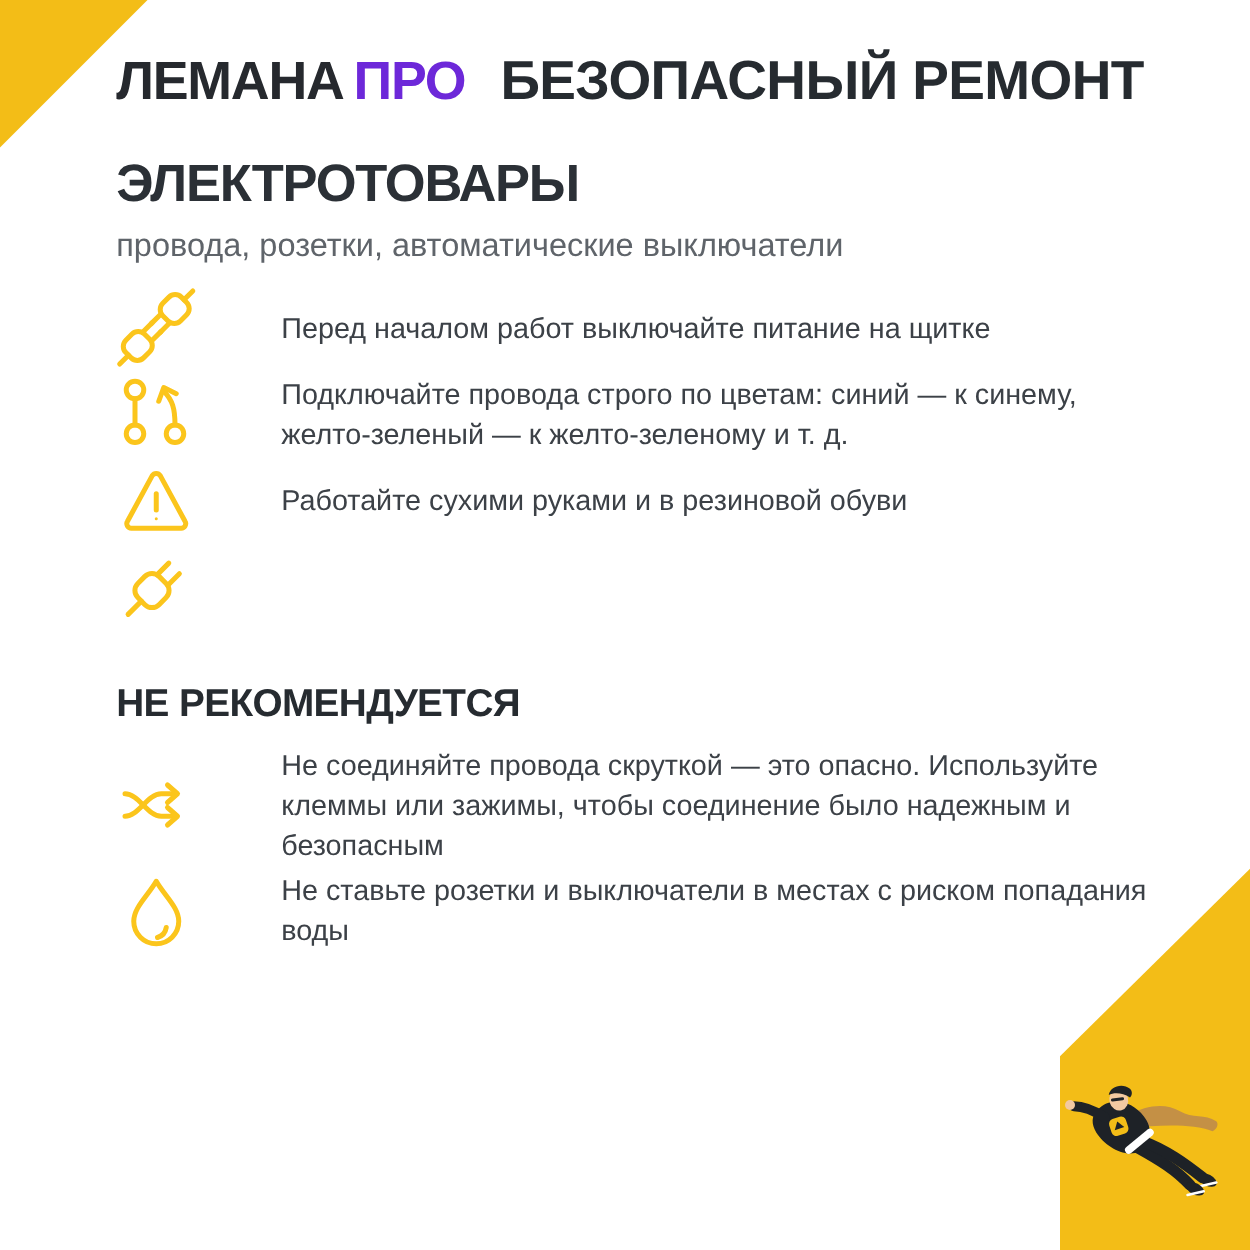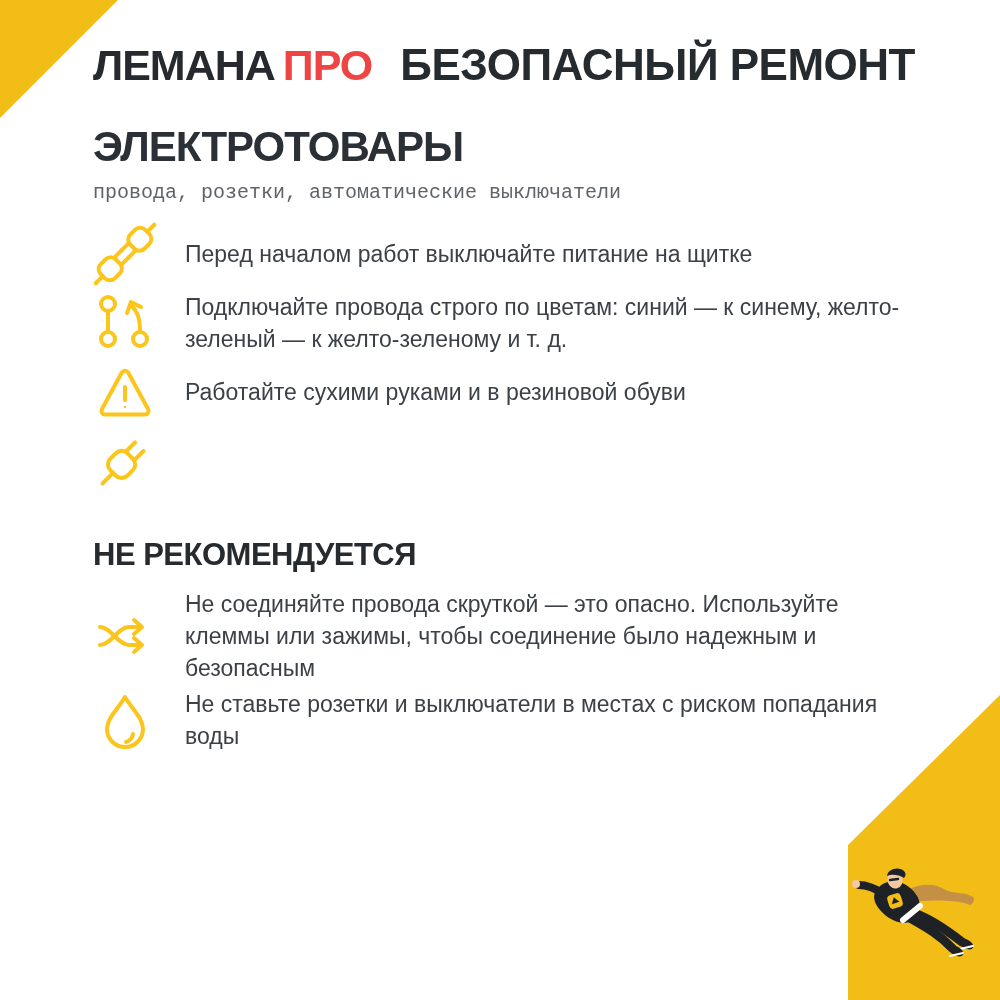--- a/index.html
+++ b/index.html
@@ -11,33 +11,33 @@
     font-family:"Liberation Sans","DejaVu Sans",sans-serif;
     color:#2b3036;
   }
   .corner{position:absolute;pointer-events:none;}
   .corner-tl{top:0;left:0;}
   .corner-br{bottom:0;right:0;}
   .content{position:relative;padding:40px 80px 0 93px;}
   .header{display:flex;align-items:center;justify-content:space-between;padding-right:5px;}
   .logo{font-weight:bold;font-size:43px;letter-spacing:-1px;line-height:1;white-space:nowrap;}
   .logo .dark{color:#26292e;}
-  .logo .pro{color:#ef4444;margin-left:8px;}
+  .logo .pro{color:#6d28d9;margin-left:8px;}
   .header-title{font-weight:bold;font-size:44px;letter-spacing:-0.5px;color:#262b30;white-space:nowrap;text-align:right;}
   h1.page-title{
     margin:36px 0 0 0;font-size:42px;line-height:1;font-weight:bold;
     letter-spacing:-1px;color:#2b3036;
   }
-  p.subtitle{margin:13px 0 0 0;font-size:20px;color:#5f646a;letter-spacing:0;font-family:Liberation Mono, monospace;}
+  p.subtitle{margin:13px 0 0 0;font-size:26px;color:#5f646a;letter-spacing:0;}
   h2.section-heading{
     margin:43px 0 0 0;font-size:31px;font-weight:bold;letter-spacing:-0.5px;color:#262b30;
   }
   .rows{margin-top:17px;}
   .rows-2{margin-top:15px;}
-  .row{display:flex;align-items:center;min-height:66px;margin-bottom:3px;}
+  .row{display:flex;align-items:center;min-height:66px;margin-bottom:3px;gap:40px;}
   .icon-cell{flex:0 0 92px;display:flex;align-items:center;}
   .icon-cell svg{display:block;}
   .row-text{
     margin:0;font-size:23px;line-height:32px;color:#3c4147;max-width:730px;
   }
   .ic{stroke:#fbc51c;fill:none;stroke-width:4;stroke-linecap:round;stroke-linejoin:round;}
   .ic-fill{fill:#fbc51c;stroke:none;}
 </style>
 </head>
 <body>

